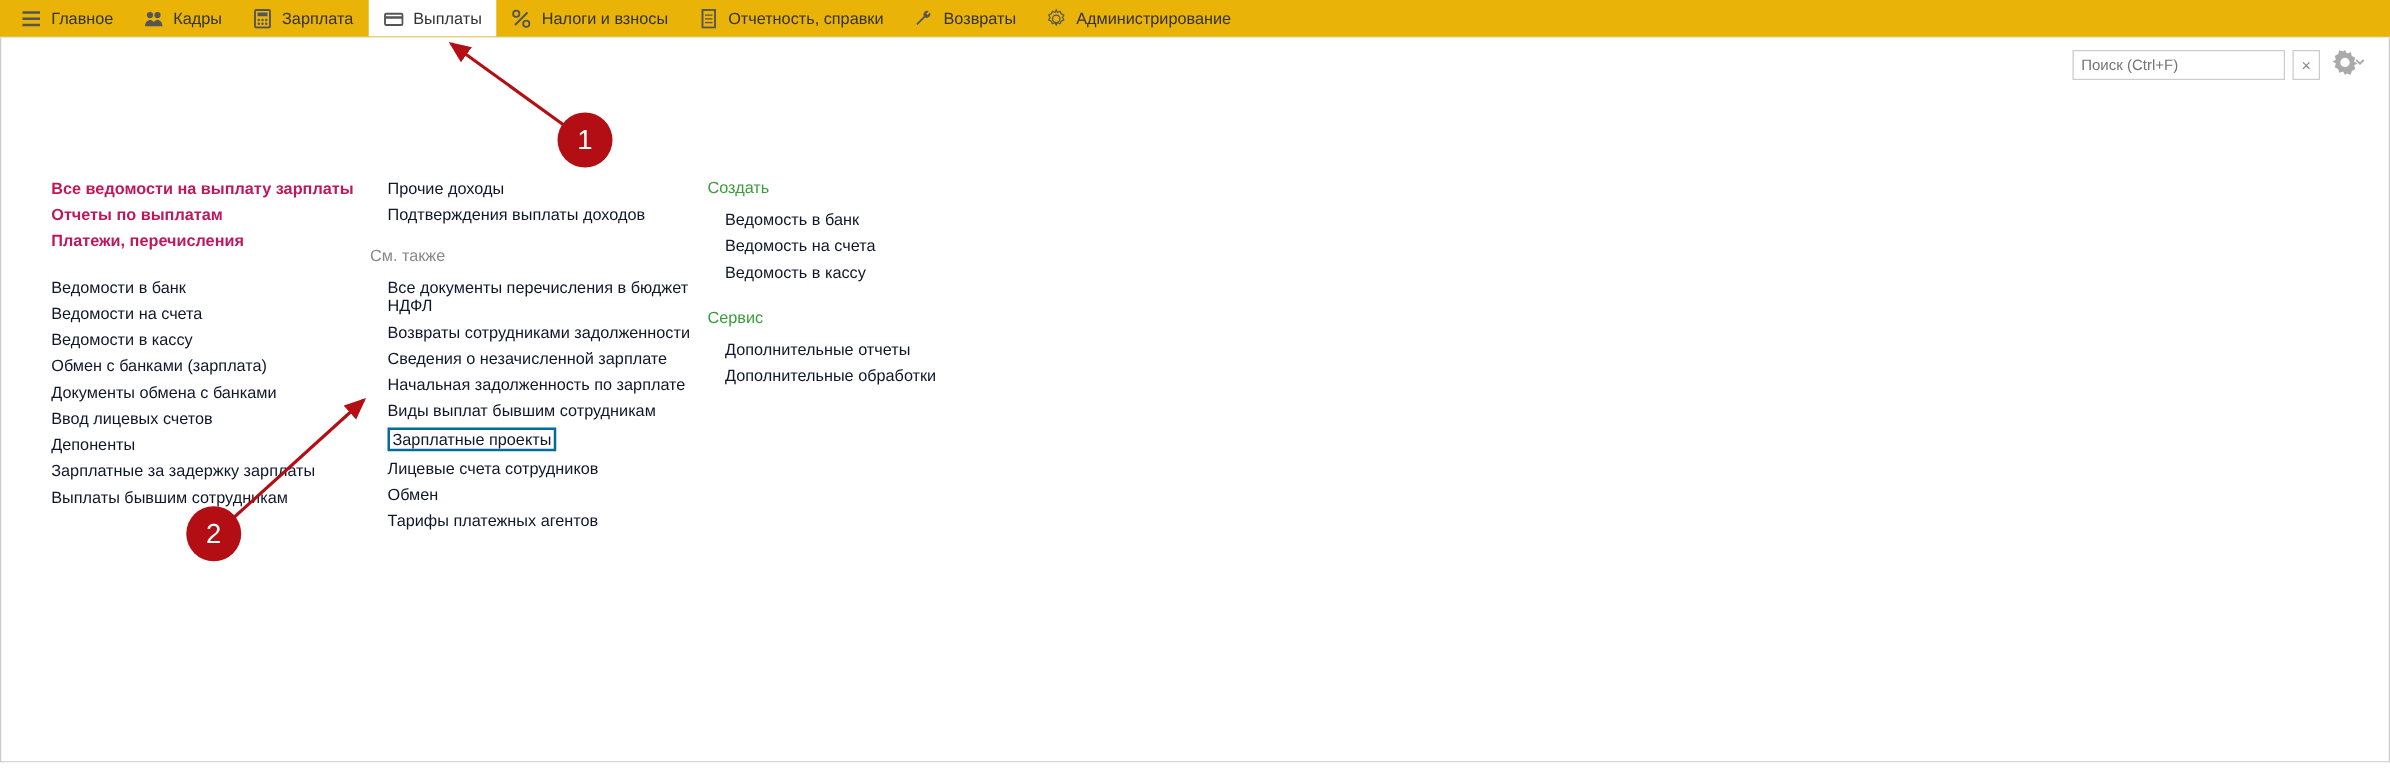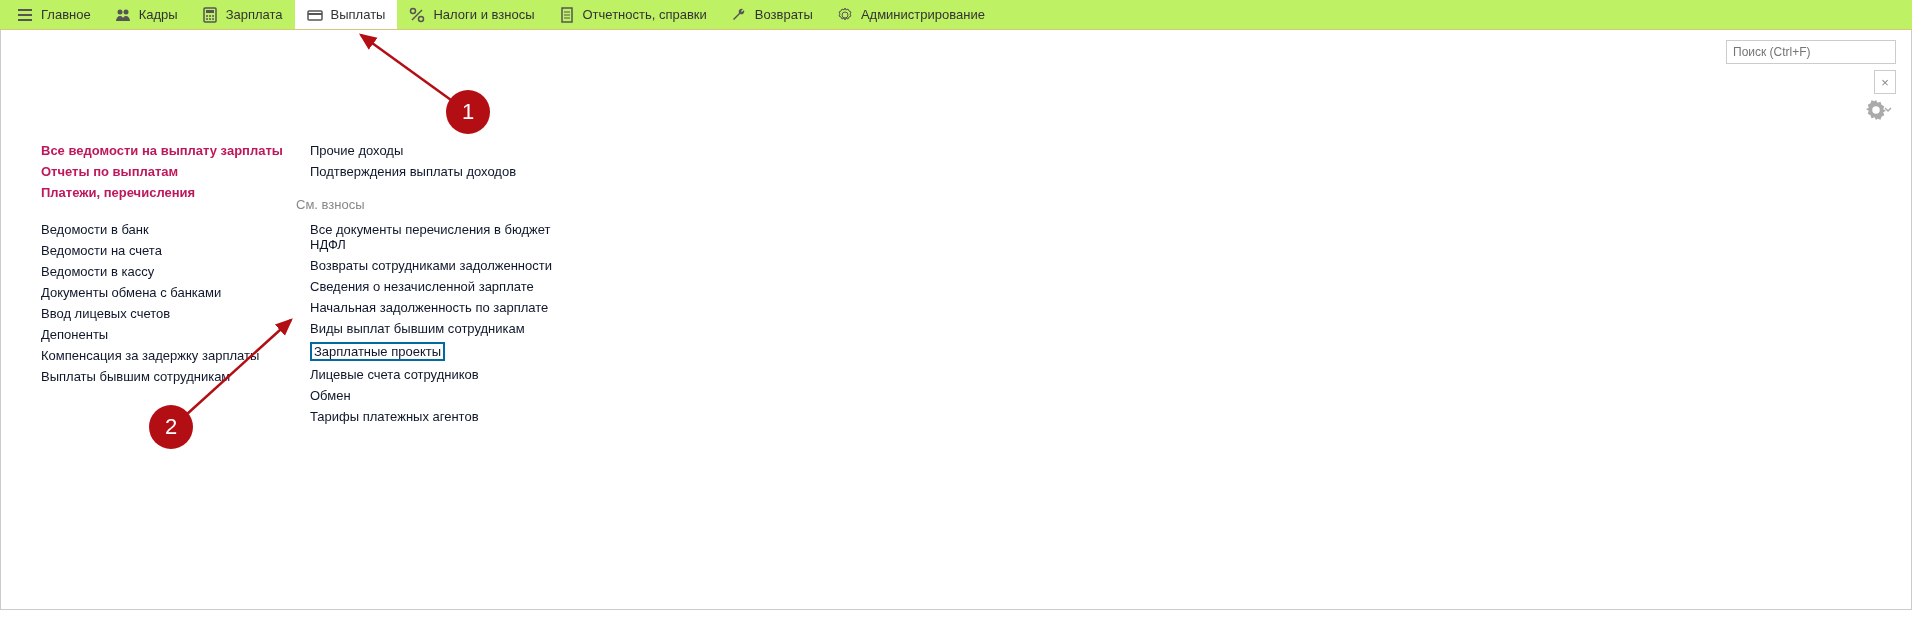--- a/index.html
+++ b/index.html
@@ -4,21 +4,21 @@
   <style>
     * { margin: 0; padding: 0; box-sizing: border-box; }
     body {
       font-family: Arial, sans-serif;
       font-size: 13px;
       background: #fff;
       width: 1912px;
       position: relative;
     }
     .toolbar {
-      background: #bef264;
+      background: #eab308;
       height: 30px;
       display: flex;
       align-items: center;
       padding: 0 5px;
       border-bottom: 1px solid #d8c678;
       text-align: center;
     }
     .toolbar-item {
       display: flex;
       align-items: center;
@@ -47,23 +47,22 @@
       margin: 0;
       min-height: 580px;
       display: flex;
     }
     
     .top-right {
       position: absolute;
       right: 15px;
       top: 10px;
       display: flex;
-      align-items: flex-end;
+      align-items: flex-start;
       gap: 6px;
-      flex-direction: column;
     }
     .search-input {
       width: 170px;
       height: 24px;
       border: 1px solid #ccc;
       padding: 0 6px;
       font-size: 12px;
       color: #999;
     }
     .close-search {
@@ -250,47 +249,61 @@
     <div class="col col1">
       <div class="group">
         <span class="bold-link">Все ведомости на выплату зарплаты</span>
         <span class="bold-link">Отчеты по выплатам</span>
         <span class="bold-link">Платежи, перечисления</span>
       </div>
       <div class="group">
         <span class="link">Ведомости в банк</span>
         <span class="link">Ведомости на счета</span>
         <span class="link">Ведомости в кассу</span>
+        <span class="link">Обмен с банками (зарплата)</span>
         <span class="link">Документы обмена с банками</span>
         <span class="link">Ввод лицевых счетов</span>
         <span class="link">Депоненты</span>
-        <span class="link">Компенсация за задержку зарплаты</span>
+        <span class="link">Зарплатные за задержку зарплаты</span>
         <span class="link">Выплаты бывшим сотрудникам</span>
       </div>
     </div>
 
     <div class="col col2">
       <div>
         <span class="link indent">Прочие доходы</span>
         <span class="link indent">Подтверждения выплаты доходов</span>
       </div>
-      <div class="section-title-gray">См. взносы</div>
+      <div class="section-title-gray">См. также</div>
       <div>
         <span class="link indent">Все документы перечисления в бюджет НДФЛ</span>
         <span class="link indent">Возвраты сотрудниками задолженности</span>
         <span class="link indent">Сведения о незачисленной зарплате</span>
         <span class="link indent">Начальная задолженность по зарплате</span>
         <span class="link indent">Виды выплат бывшим сотрудникам</span>
         <span class="link indent"><span class="highlight-box">Зарплатные проекты</span></span>
         <span class="link indent">Лицевые счета сотрудников</span>
         <span class="link indent">Обмен</span>
         <span class="link indent">Тарифы платежных агентов</span>
       </div>
     </div>
 
+    <div class="col col3">
+      <div class="green-title">Создать</div>
+      <div class="indent group">
+        <span class="link">Ведомость в банк</span>
+        <span class="link">Ведомость на счета</span>
+        <span class="link">Ведомость в кассу</span>
+      </div>
+      <div class="green-title">Сервис</div>
+      <div class="indent">
+        <span class="link">Дополнительные отчеты</span>
+        <span class="link">Дополнительные обработки</span>
+      </div>
+    </div>
   </div>
 
   <div class="marker-circle" style="left:445px; top:60px;">1</div>
   <svg class="arrow-svg" style="left:350px; top:0px;" width="130" height="90">
     <defs>
         <marker id="ah1" markerWidth="8" markerHeight="8" refX="6" refY="3" orient="auto">
           <path d="M0,0 L7,3 L0,6 z" fill="#b30e14"></path>
         </marker>
       </defs>
     <line x1="100" y1="70" x2="10" y2="5" stroke="#b30e14" stroke-width="2.5" marker-end="url(#ah1)"></line>

